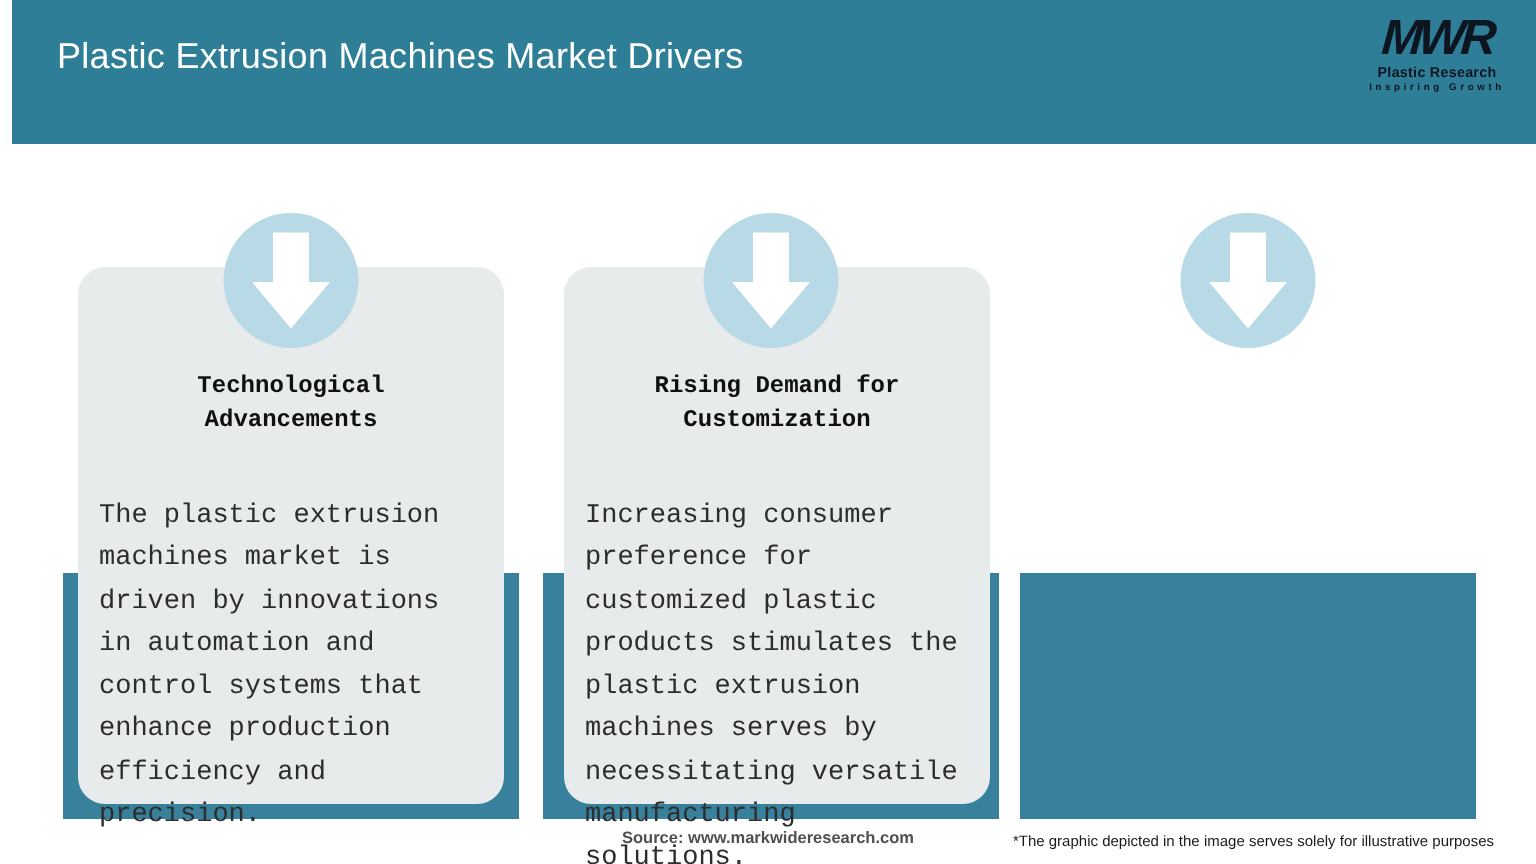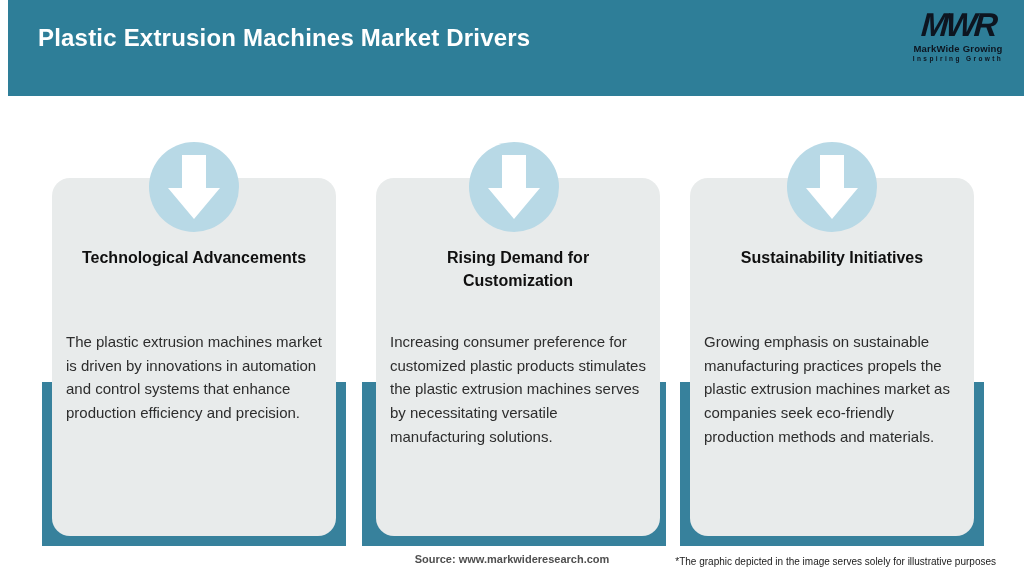--- a/index.html
+++ b/index.html
@@ -4,50 +4,50 @@
 <style>
   html,body { margin:0; padding:0; background:#ffffff; }
   .canvas {
     position:relative; width:1024px; height:576px; background:#ffffff;
     font-family:"Liberation Sans", sans-serif; overflow:hidden;
   }
 
   
   .header { position:absolute; left:8px; top:0; width:1016px; height:96px; background:#2E7E98; }
   .header-title {
-    position:absolute; left:30px; top:24px; font-size:24px; font-weight:bold;
+    position:absolute; left:30px; top:24px; font-size:24px; font-weight:normal;
     color:#ffffff; letter-spacing:0.2px;
   }
   .logo { position:absolute; top:8px; right:14px; width:104px; text-align:center; color:#0D1520; }
   .logo-monogram {
     font-size:33px; font-weight:bold; font-style:italic; letter-spacing:-3px;
     line-height:1.05; transform:skewX(-4deg);
   }
   .logo-name { font-size:9.5px; font-weight:bold; margin-top:0; letter-spacing:0.2px; }
   .logo-tagline { font-size:6.5px; font-weight:bold; letter-spacing:2.4px; margin-top:1px; }
 
   
   .band { position:absolute; top:382px; width:304px; height:164px; background:#37819C; }
   .band-1 { left:42px; } .band-2 { left:362px; } .band-3 { left:680px; }
 
   
   .card {
     position:absolute; top:178px; width:284px; height:358px;
-    background:#E8EBEB; border-radius:18px;
+    background:#E8EBEB; border-radius:18px;font-family:Liberation Mono, monospace;
   }
   .card-1 { left:52px; } .card-2 { left:376px; } .card-3 { left:690px; }
 
   .card-title {
     position:absolute; top:68px; left:0; right:0; padding:0 18px;
     font-size:16px; font-weight:bold; color:#101010; text-align:center;
     line-height:1.45; white-space:pre-line;
   }
   .card-body {
     position:absolute; top:152px; left:0; right:0; padding:0 14px;
-    font-size:15px; color:#2D2D2D; line-height:1.58; text-align:left;
+    font-size:18px; color:#2D2D2D; line-height:1.58; text-align:left;
   }
 
   
   .circle {
     position:absolute; top:142px; width:90px; height:90px; border-radius:50%;
     background:#B8D9E6; display:flex; align-items:center; justify-content:center;
   }
   .circle-1 { left:149px; } .circle-2 { left:469px; } .circle-3 { left:787px; }
   .circle svg { display:block; }
 
@@ -62,44 +62,40 @@
 </style>
 </head>
 <body>
 
 <div class="canvas">
 
   <div class="header">
     <div class="header-title">Plastic Extrusion Machines Market Drivers</div>
     <div class="logo">
       <div class="logo-monogram">MWR</div>
-      <div class="logo-name">MarkWide Growing</div>
+      <div class="logo-name">Plastic Research</div>
       <div class="logo-tagline">Inspiring Growth</div>
     </div>
   </div>
 
   <div class="band band-1"></div>
   <div class="band band-2"></div>
   <div class="band band-3"></div>
 
   <div class="card card-1">
     <div class="card-title">Technological Advancements</div>
     <div class="card-body">The plastic extrusion machines market is driven by innovations in automation and control systems that enhance production efficiency and precision.</div>
   </div>
 
   <div class="card card-2">
     <div class="card-title">Rising Demand for
 Customization</div>
     <div class="card-body">Increasing consumer preference for customized plastic products stimulates the plastic extrusion machines serves by necessitating versatile manufacturing solutions.</div>
   </div>
 
-  <div class="card card-3">
-    <div class="card-title">Sustainability Initiatives</div>
-    <div class="card-body">Growing emphasis on sustainable manufacturing practices propels the plastic extrusion machines market as companies seek eco-friendly production methods and materials.</div>
-  </div>
 
   <div class="circle circle-1">
     <span>
       <svg width="90" height="90" viewBox="0 0 90 90">
         <polygon points="33,13 57,13 57,46 71,46 45,77 19,46 33,46" fill="#FFFFFF"></polygon>
       </svg>
     </span>
   </div>
   <div class="circle circle-2">
     <span>

